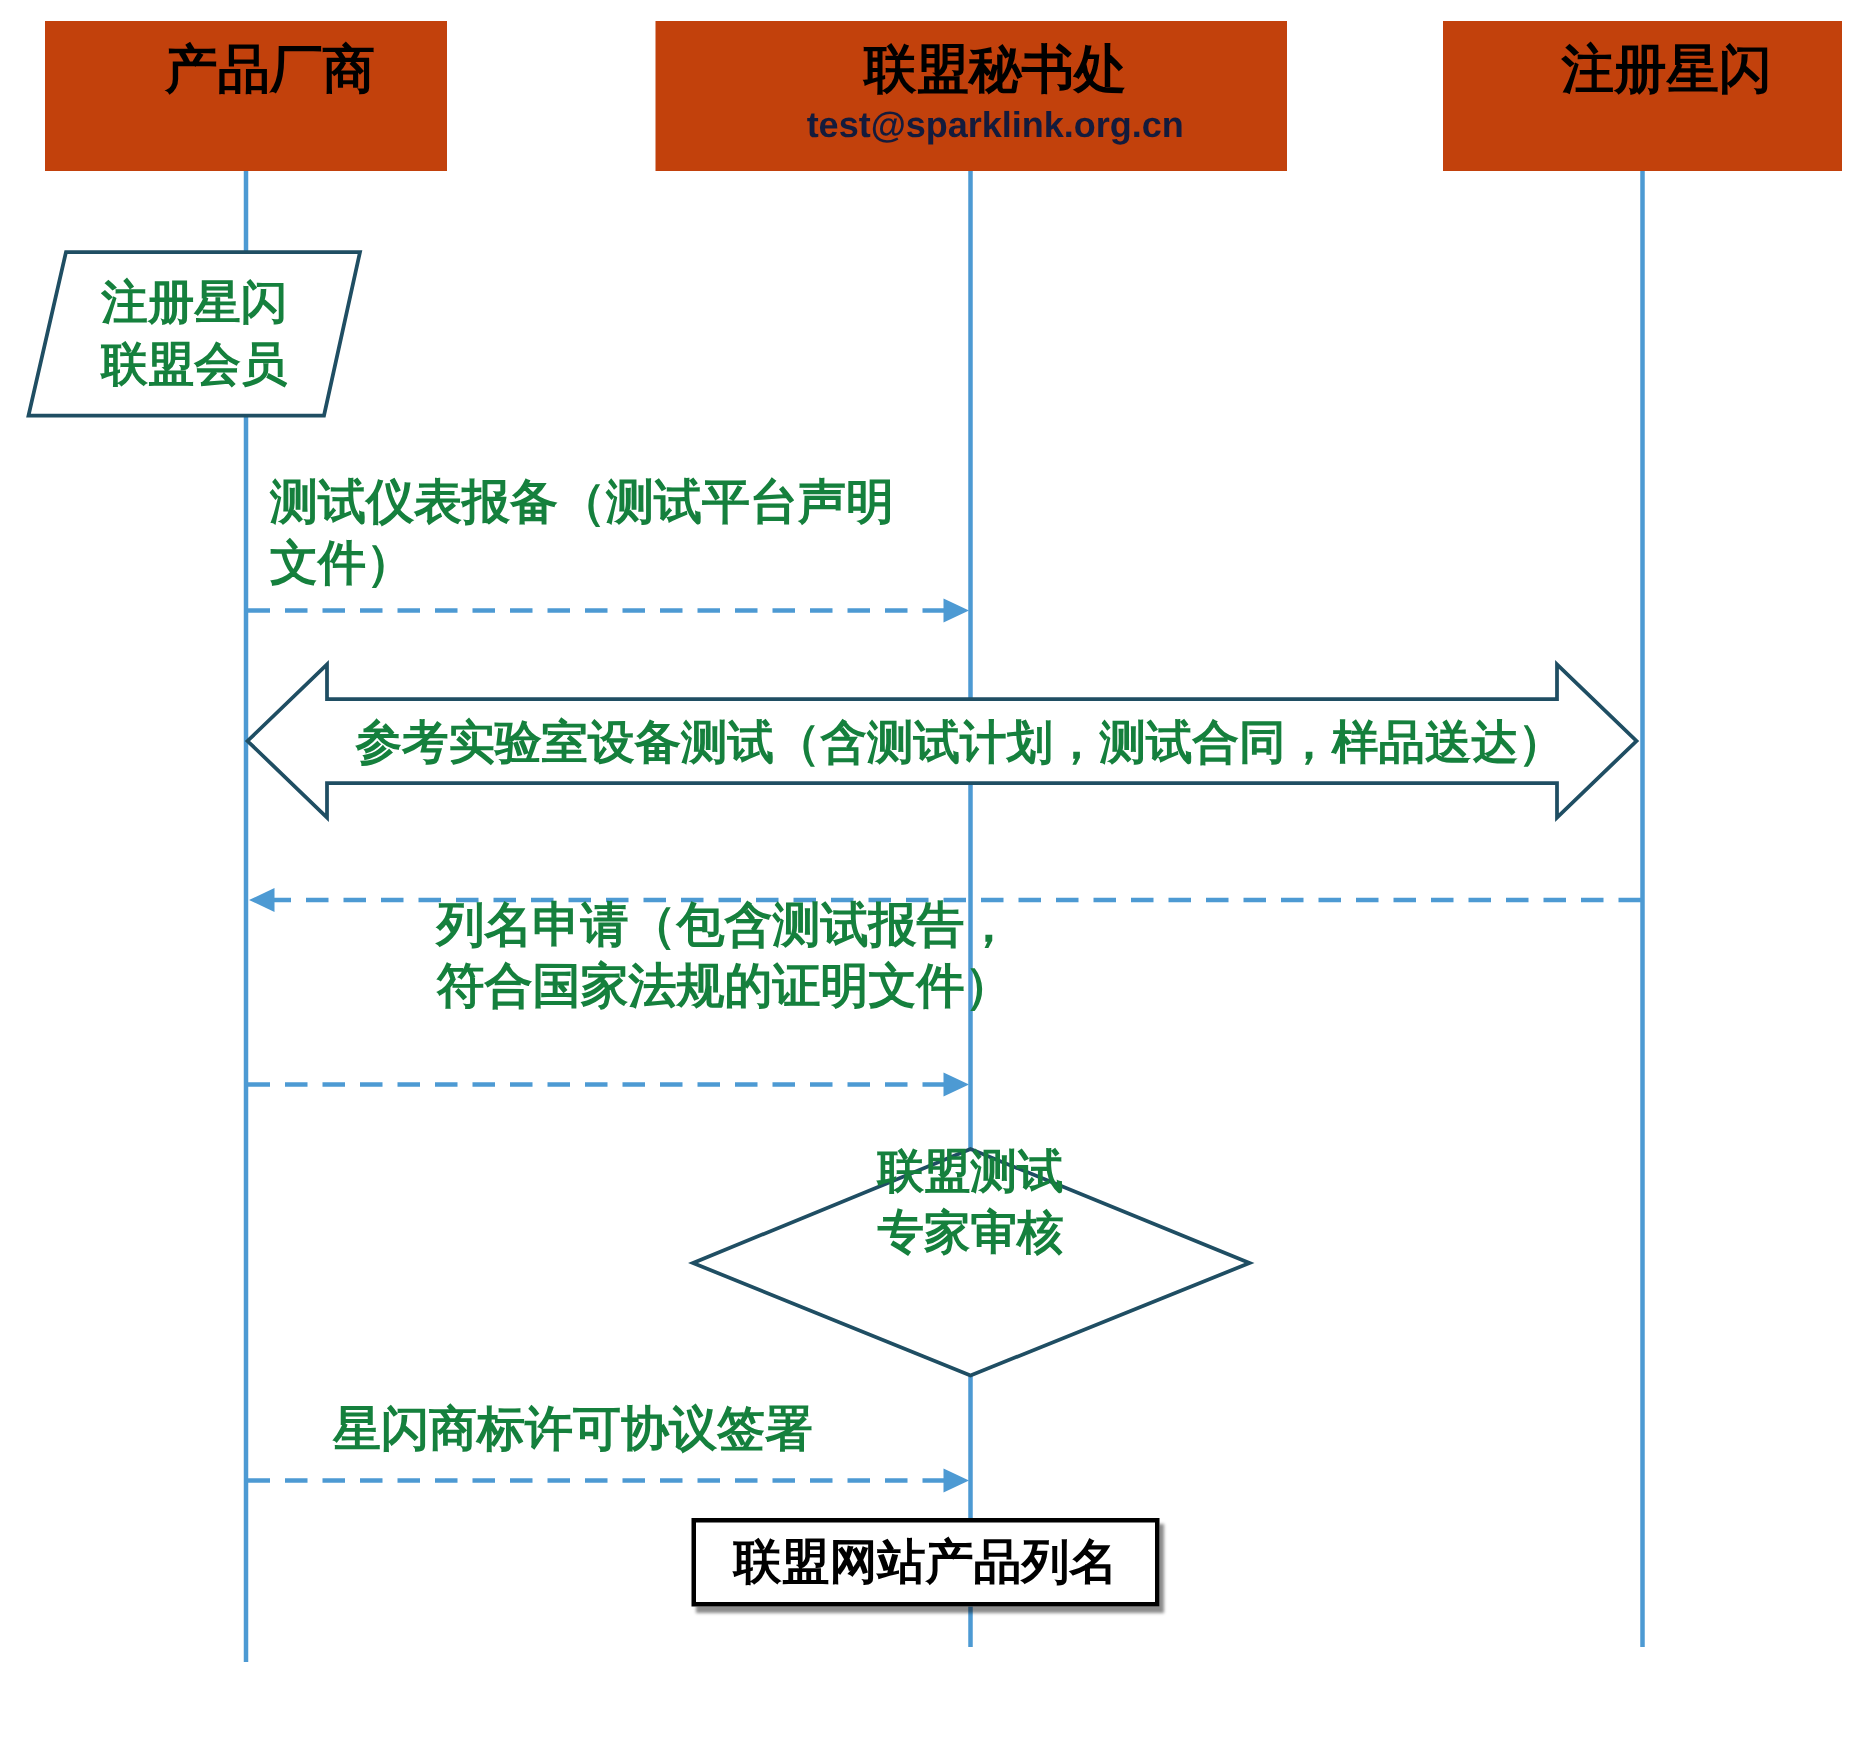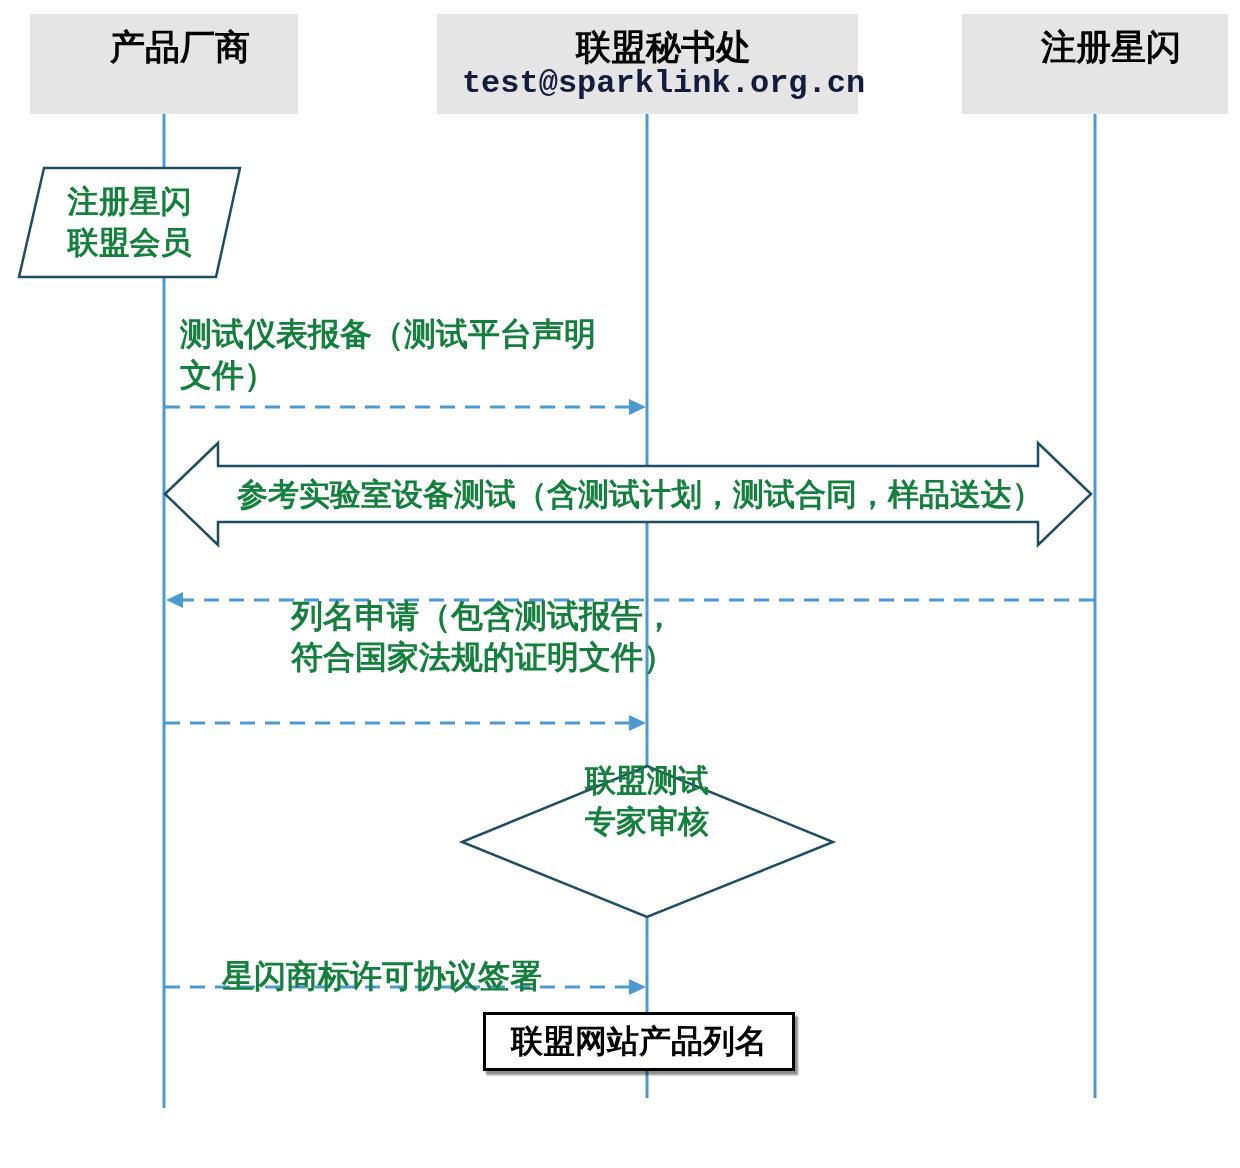--- a/index.html
+++ b/index.html
@@ -7,44 +7,43 @@
     position:relative;
     width:1240px;height:1168px;
     background:#ffffff;
     font-family:"Liberation Sans", sans-serif;
     overflow:hidden;
   }
   svg.canvas{position:absolute;left:0;top:0;}
   .hdr{
     position:absolute;
     top:14px;height:100px;
-    background:#e5e5e5;
+    background:#c2410c;
     display:flex;flex-direction:column;align-items:center;
     box-sizing:border-box;padding-top:11px;padding-left:32px;
   }
   .hdr .title{
     font-size:35px;font-weight:700;color:#000;line-height:44px;
     white-space:nowrap;
   }
   .hdr .email{
-    font-size:32px;font-weight:600;color:#141b3c;line-height:30px;
+    font-size:24px;font-weight:600;color:#141b3c;line-height:30px;
     white-space:nowrap;
-    font-family:Liberation Mono, monospace;
   }
   .label{
     position:absolute;
     color:#15803d;font-weight:700;
     white-space:pre-line;
   }
   .lbl32{font-size:32px;line-height:41px;}
   .lbl31{font-size:31px;line-height:41px;}
   .center{text-align:center;}
   .final-box{
     position:absolute;
-    left:483px;top:1012px;width:312px;height:59px;
+    left:461px;top:1012px;width:312px;height:59px;
     background:#ffffff;
     border:3px solid #000000;
     box-sizing:border-box;
     display:flex;align-items:center;justify-content:center;
     font-size:32px;font-weight:700;color:#000;
     box-shadow:3px 4px 2px rgba(0,0,0,0.45);
   }
 </style>
 </head>
 <body>
@@ -97,19 +96,19 @@
 
   <div class="label lbl31 center" style="left:177px;top:474px;width:926px;">参考实验室设备测试（含测试计划，测试合同，样品送达）</div>
 
 
   <div class="label lbl32" style="left:195px;top:596px;width:480px;text-align:right;">列名申请（包含测试报告，
 符合国家法规的证明文件）</div>
 
   <div class="label lbl31 center" style="left:497px;top:760px;width:300px;">联盟测试
 专家审核</div>
 
-  <div class="label lbl32" style="left:222px;top:956px;width:440px;font-family:Liberation Serif, serif;">星闪商标许可协议签署</div>
+  <div class="label lbl32" style="left:222px;top:932px;width:440px;font-family:Liberation Serif, serif;">星闪商标许可协议签署</div>
 
   <div class="final-box">
     <span>联盟网站产品列名</span>
   </div>
 
 </div>
 
 </body></html>

